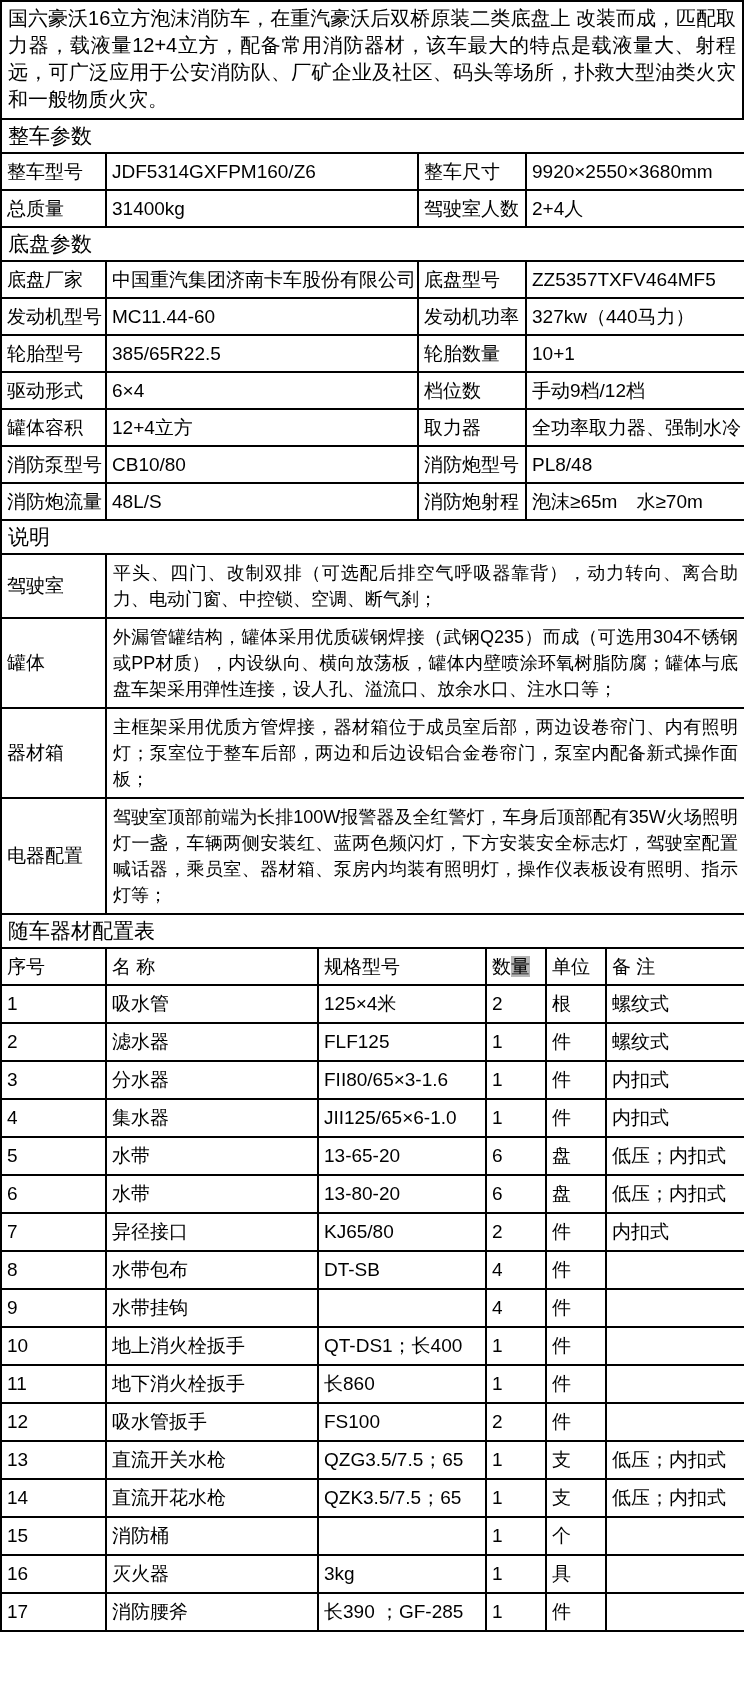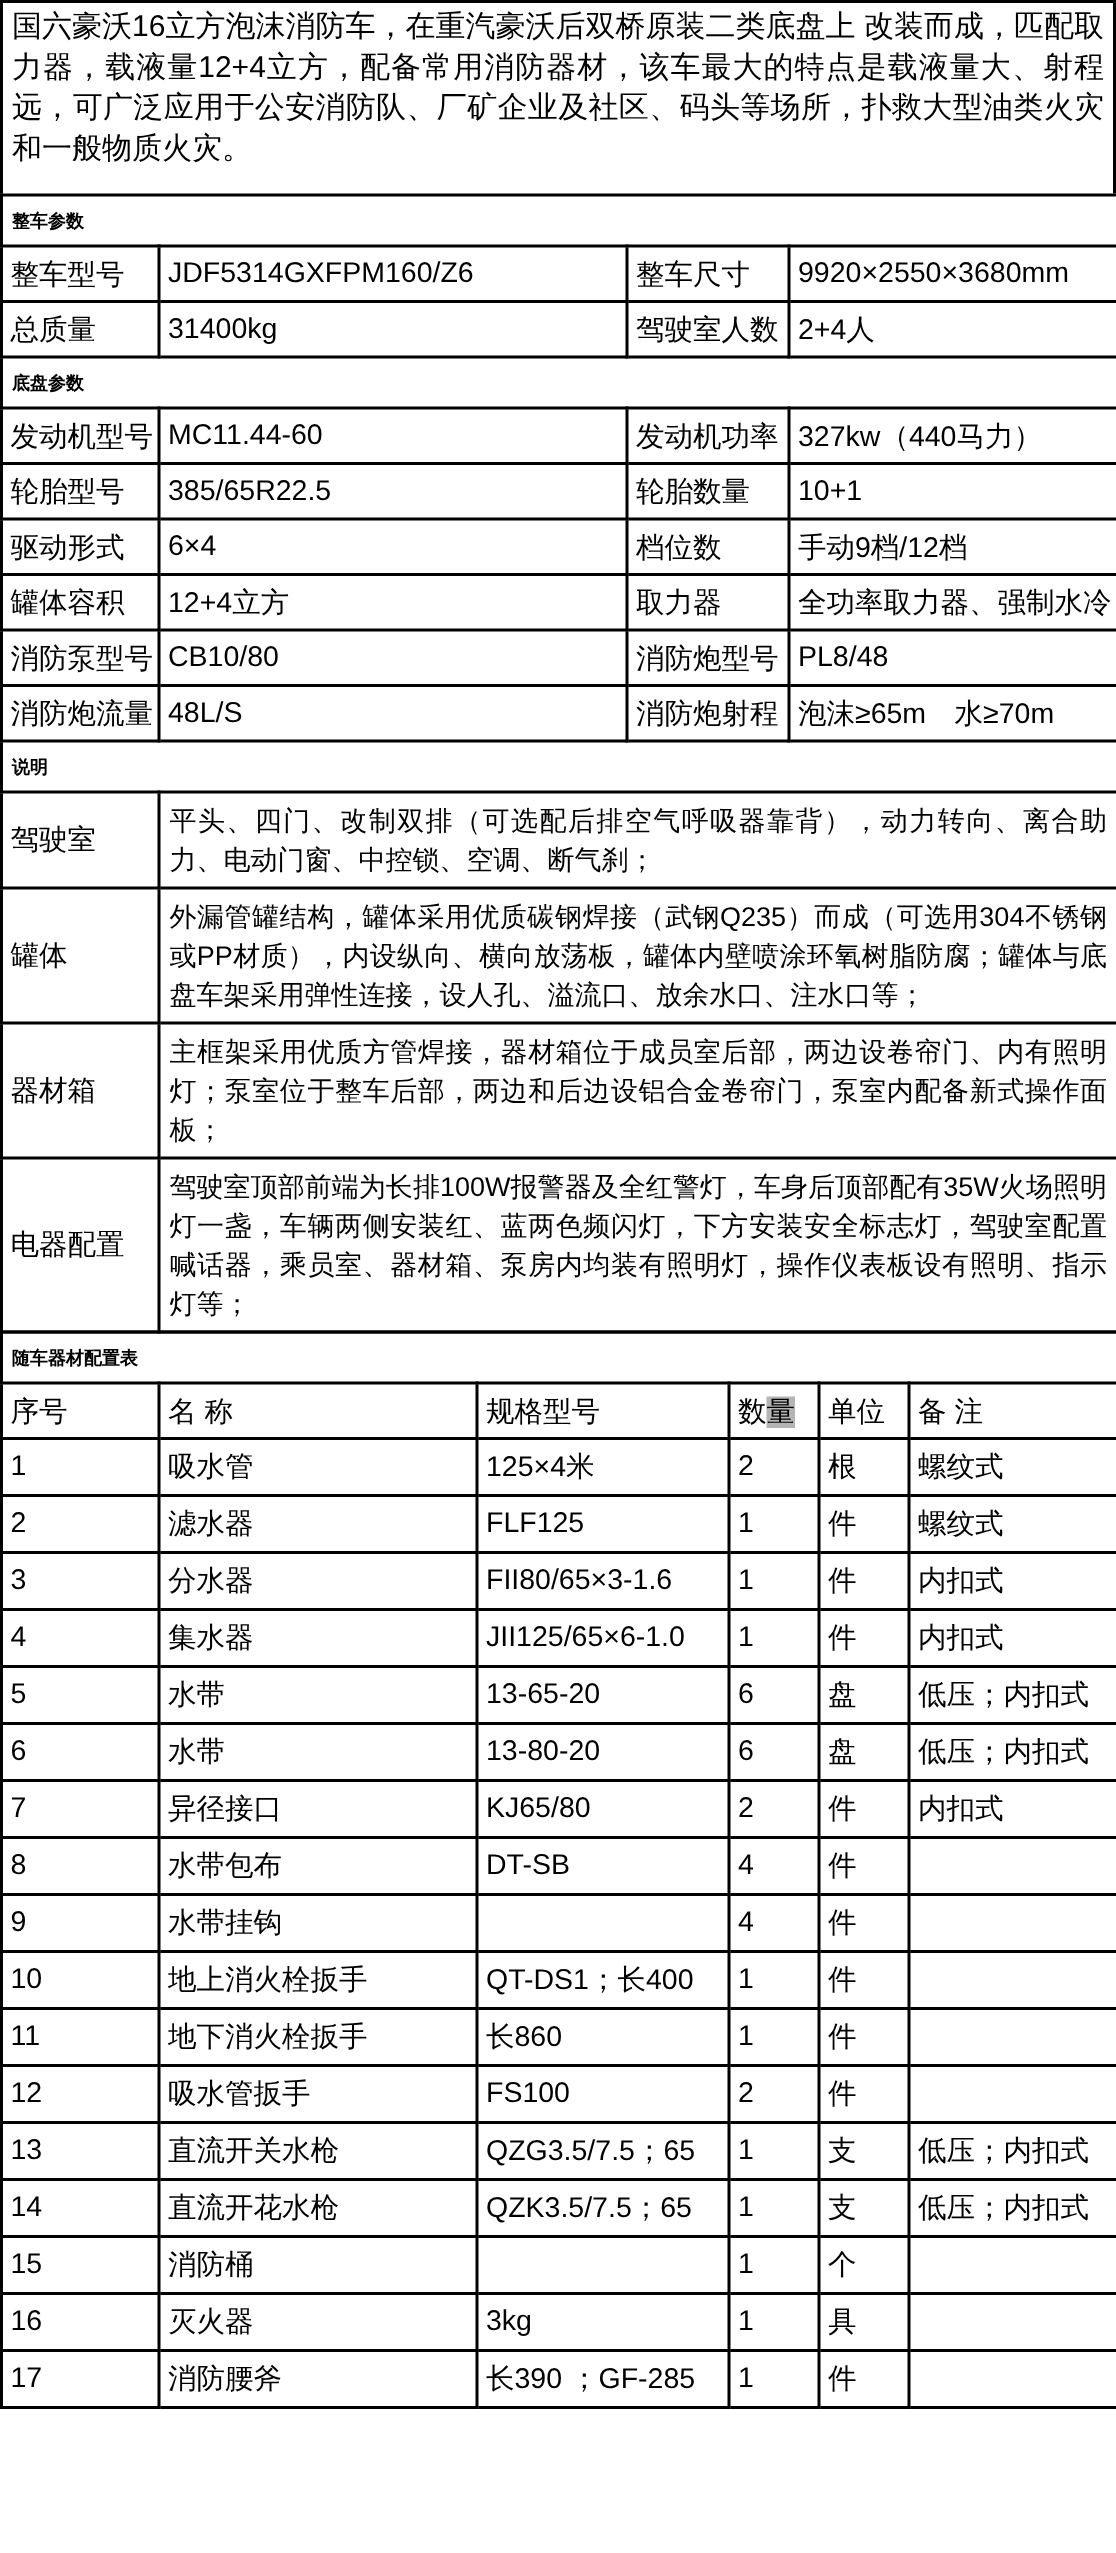--- a/index.html
+++ b/index.html
@@ -1,23 +1,23 @@
 <!DOCTYPE html>
 <html><head>
 <meta charset="utf-8">
 <style>
   html,body{margin:0;padding:0;background:#fff;color:#000;
     font-family:"Liberation Sans","DejaVu Sans",sans-serif;}
   .page{width:744px;box-sizing:border-box;}
   .intro{box-sizing:border-box;border:2px solid #000;border-bottom:none;
-    padding:3px 6px 16px 6px;font-size:20px;line-height:27px;text-align:justify;}
+    padding:3px 6px 5px 6px;font-size:20px;line-height:27px;text-align:justify;}
   table{border-collapse:collapse;table-layout:fixed;width:744px;}
   td{border:2px solid #000;padding:1px 5px;font-size:19px;vertical-align:middle;
     overflow:hidden;}
-  .band{font-weight:bold;font-size:12px;height:30px;padding-left:6px;}
+  .band{font-weight:normal;font-size:21px;height:30px;padding-left:6px;}
   .p-row td{height:33px;white-space:nowrap;margin-top:28px;}
   .note-lbl{white-space:nowrap;}
   .note-txt{font-size:18px;line-height:26px;padding:5px 6px;text-align:justify;}
   .e-hdr td{font-weight:normal;height:33px;white-space:nowrap;}
   .e-row td{height:34px;white-space:nowrap;}
   .hl{background:#b5b5b5;}
   #equip-table{margin-top:-2px;}
 </style>
 </head>
 <body>
@@ -45,20 +45,26 @@
         <tr class="p-row">
           <td class="lbl">总质量</td>
           <td class="val">31400kg</td>
           <td class="lbl">驾驶室人数</td>
           <td class="val">2+4人</td>
         </tr>
         <tr class="band-row">
           <td class="band" colspan="4">底盘参数</td>
         </tr>
         <tr class="p-row">
+          <td class="lbl">底盘厂家</td>
+          <td class="val">中国重汽集团济南卡车股份有限公司</td>
+          <td class="lbl">底盘型号</td>
+          <td class="val">ZZ5357TXFV464MF5</td>
+        </tr>
+        <tr class="p-row">
           <td class="lbl">发动机型号</td>
           <td class="val">MC11.44-60</td>
           <td class="lbl">发动机功率</td>
           <td class="val">327kw（440马力）</td>
         </tr>
         <tr class="p-row">
           <td class="lbl">轮胎型号</td>
           <td class="val">385/65R22.5</td>
           <td class="lbl">轮胎数量</td>
           <td class="val">10+1</td>

